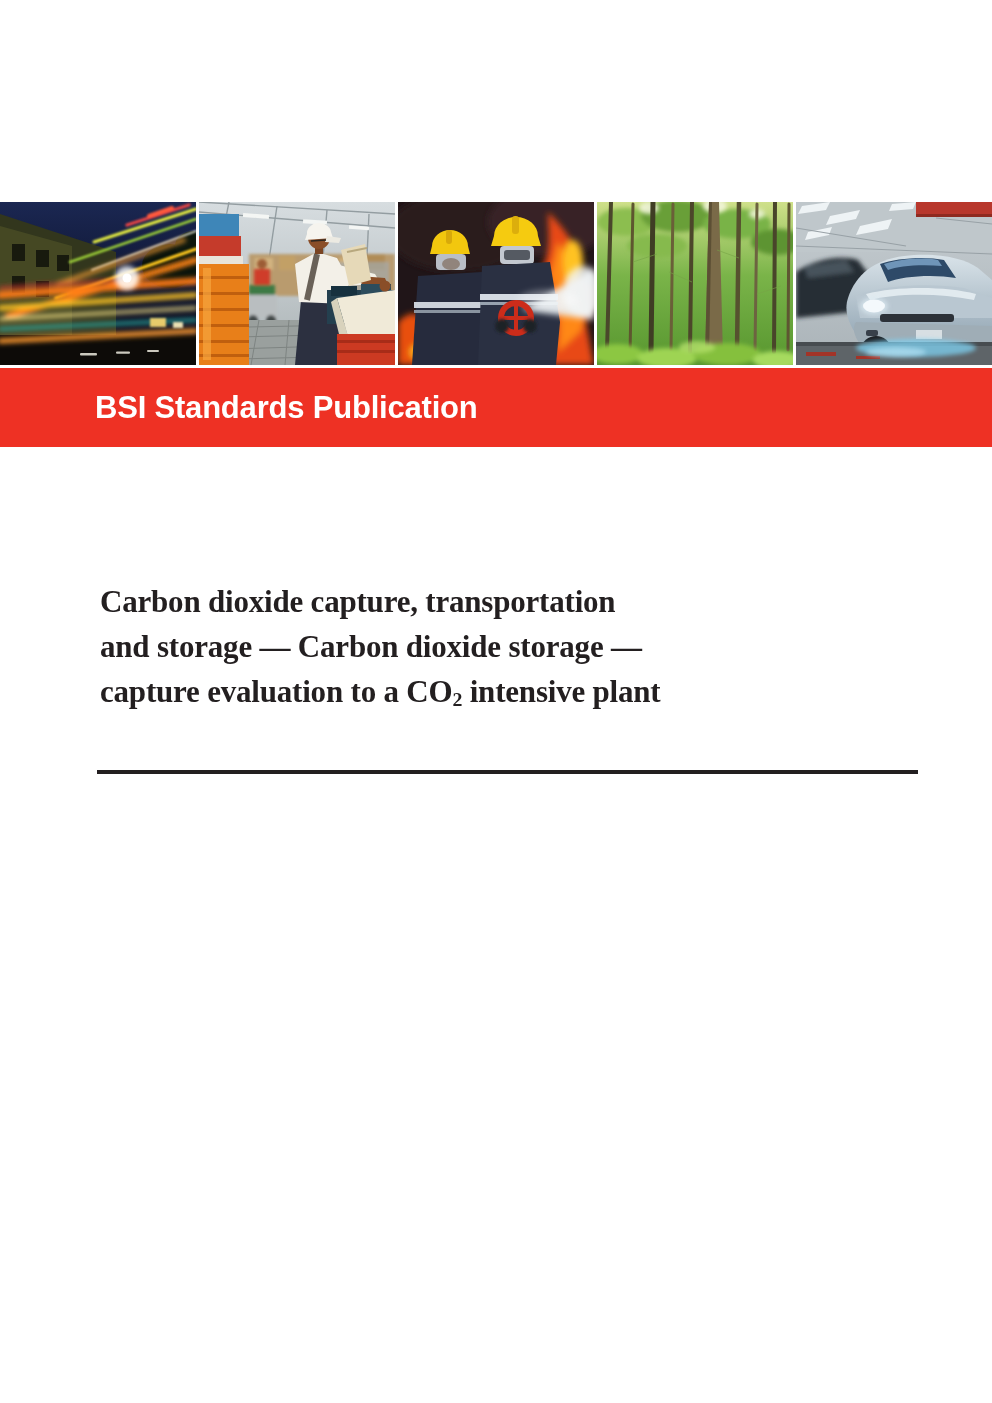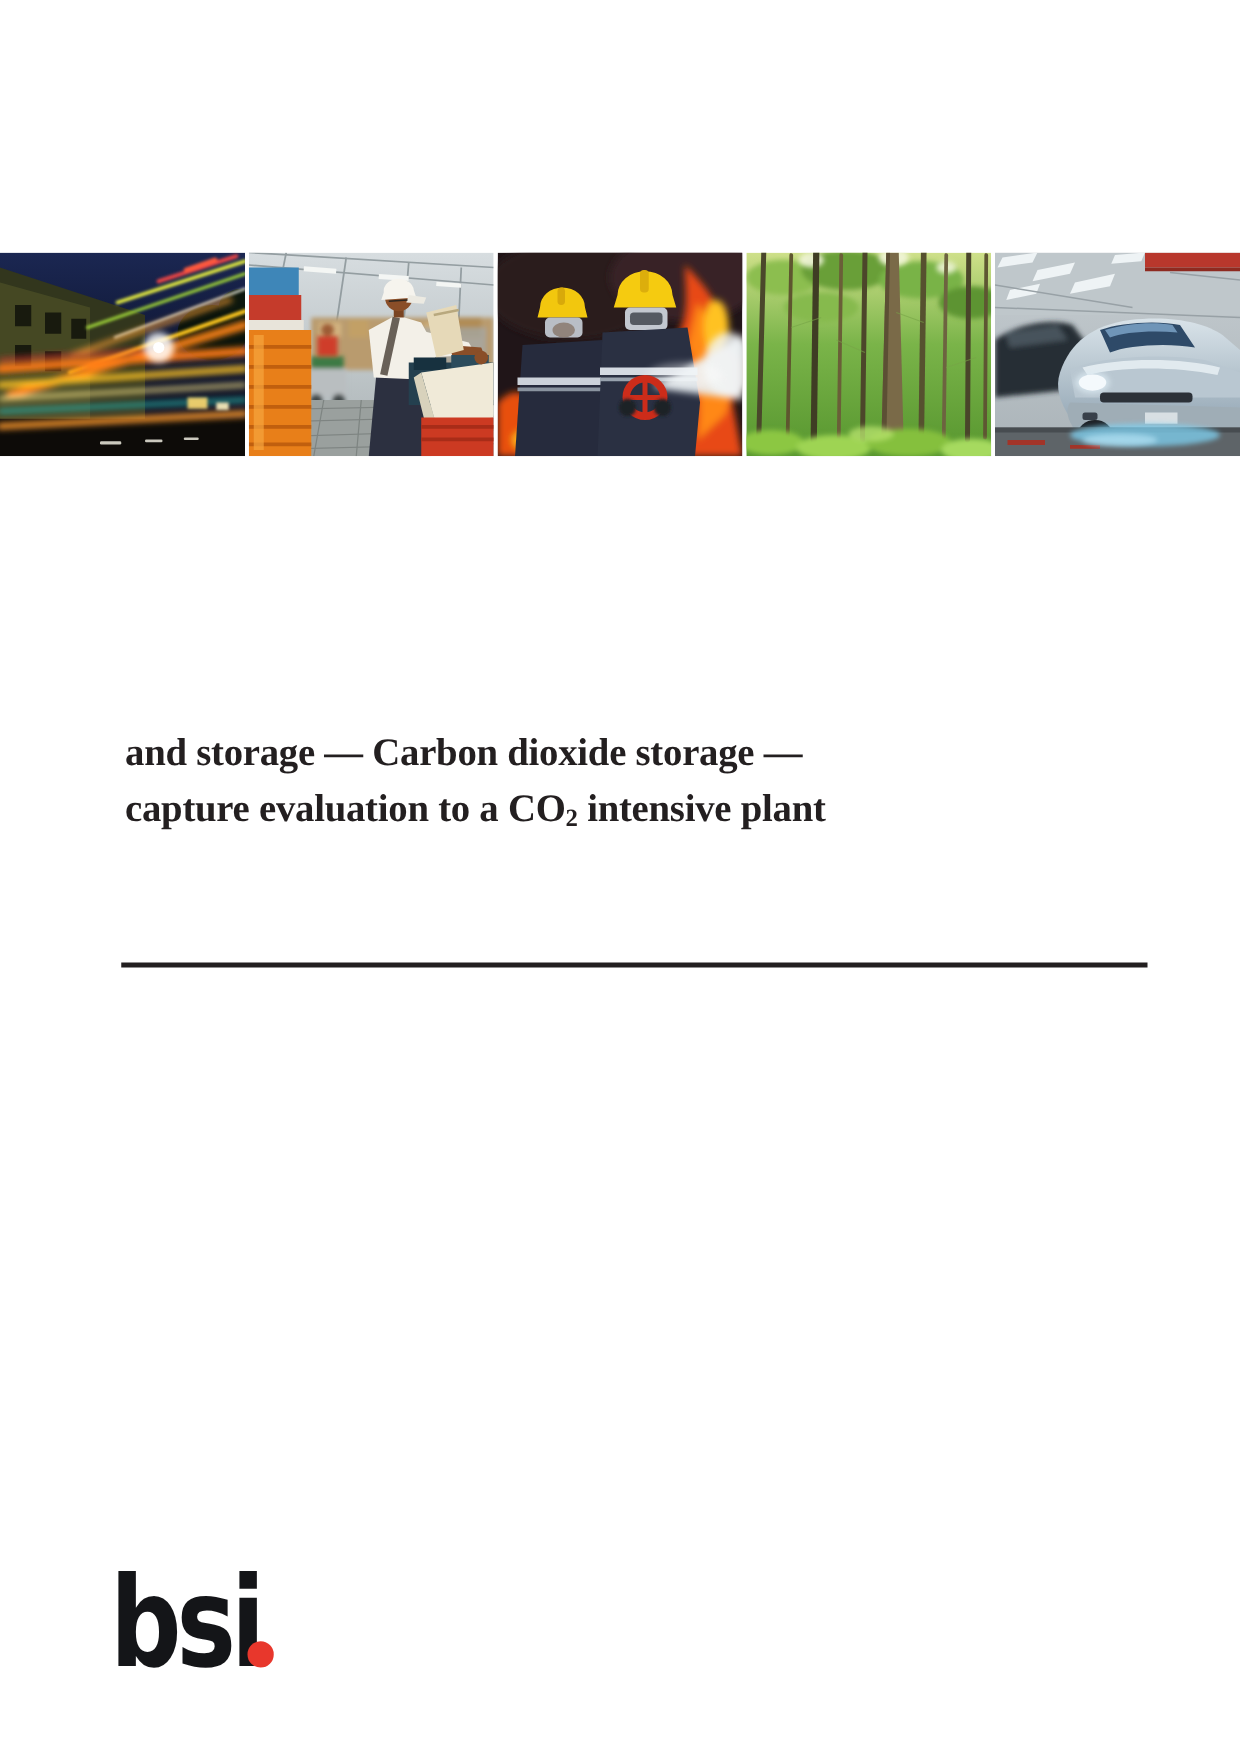--- a/index.html
+++ b/index.html
@@ -357,26 +357,26 @@
           <rect x="10" y="150" width="30" height="4"></rect>
             <rect x="60" y="154" width="24" height="3"></rect>
         </g>
         <ellipse cx="120" cy="146" rx="60" ry="9" fill="#7fd2f2" opacity="0.75" filter="url(#p5b)"></ellipse>
         <ellipse cx="100" cy="150" rx="30" ry="5" fill="#bfeafb" opacity="0.6" filter="url(#p5b)"></ellipse>
       </svg>
     </div>
 
   </div>
 
+  <div class="red-banner" style="background: rgb(238, 49, 36);">
+    <span class="banner-label">BSI Standards Publication</span>
+  </div>
 
   <h1 class="doc-title">
+      <div class="title-line"><span>Carbon dioxide capture, transportation</span></div>
       <div class="title-line"><span>and storage — Carbon dioxide storage —</span></div>
       <div class="title-line"><span>capture evaluation to a CO</span><sub>2</sub><span> intensive plant</span></div>
     </h1>
 
   <div class="title-rule"></div>
 
-  <div class="bsi-logo">
-    <span class="logo-text" style="color: rgb(20, 21, 24);">bsi</span>
-    <span class="logo-dot" style="background: rgb(232, 55, 44);"></span>
-  </div>
 
 </div>
 
 </body></html>

